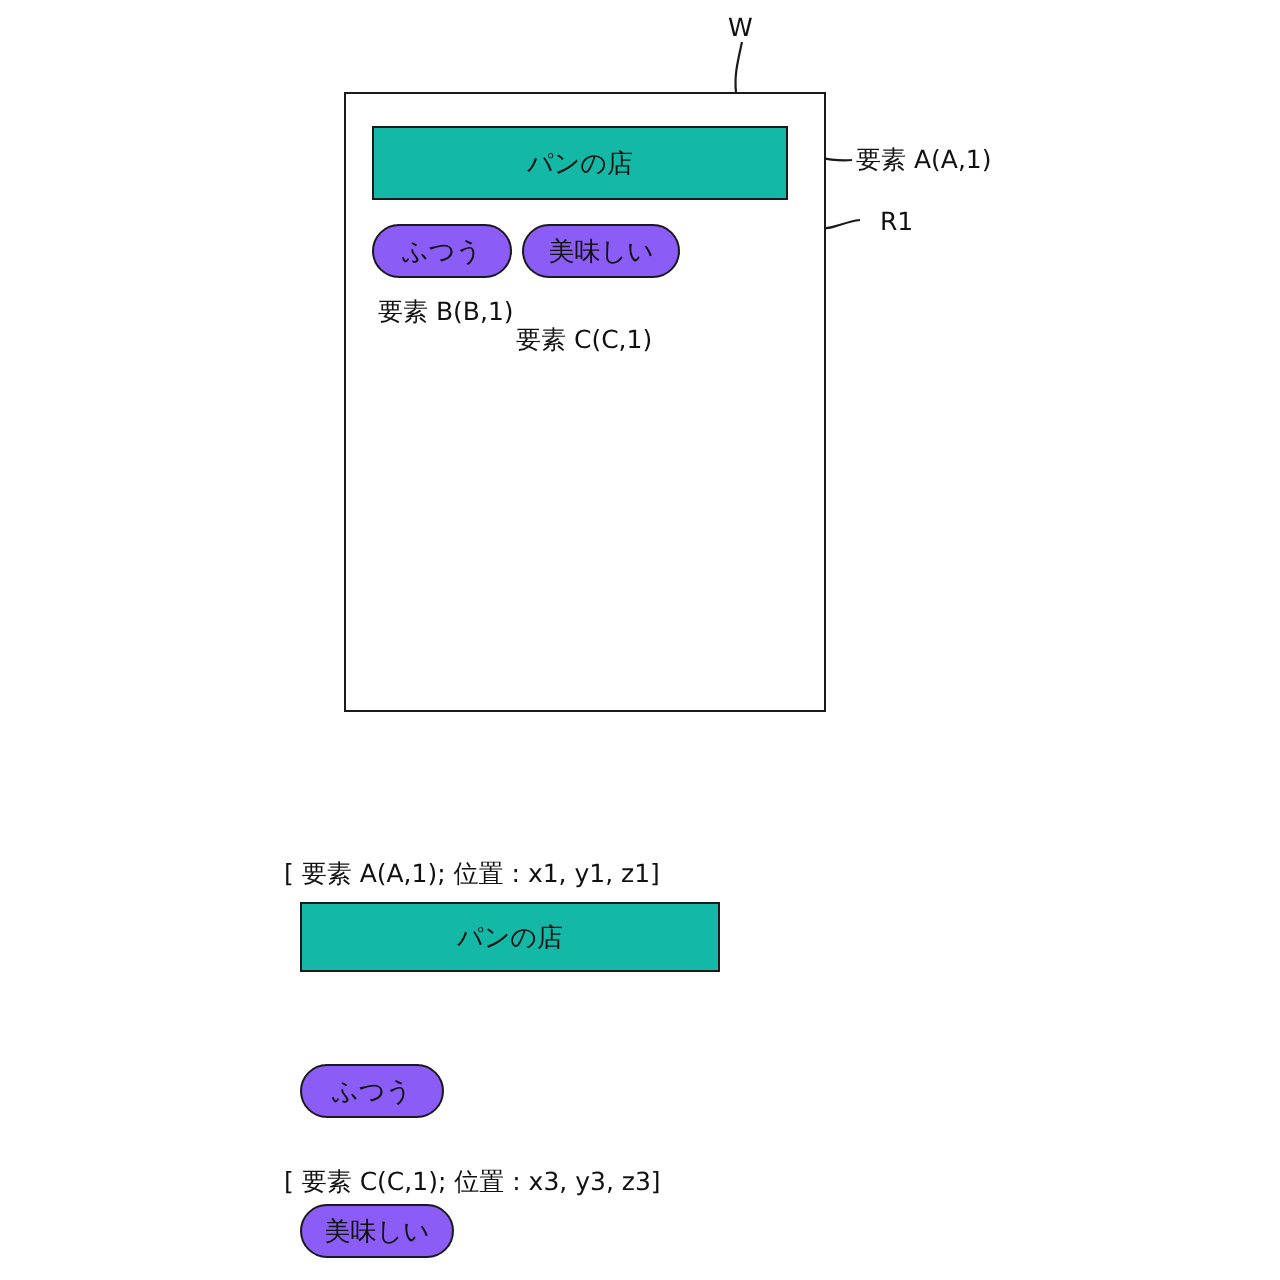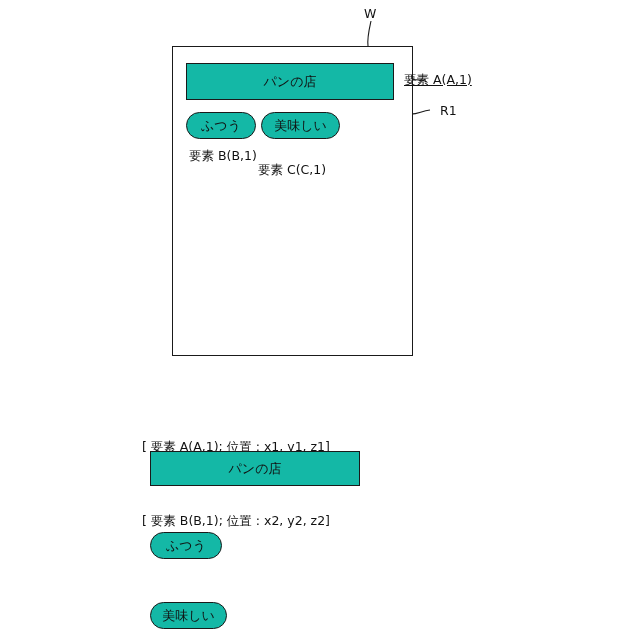--- a/index.html
+++ b/index.html
@@ -36,21 +36,21 @@
     border: 1.4px solid #1a1a1a;
     background: #14b8a6;
     display: flex;
     align-items: center;
     justify-content: center;
     font-size: 13px;
     box-sizing: border-box;
   }
   .box-pill {
     border: 1.4px solid #1a1a1a;
-    background: #14b8a6;
+    background: #8b5cf6;
     border-radius: 15px;
     display: flex;
     align-items: center;
     justify-content: center;
     font-size: 13px;
     box-sizing: border-box;
   }
 </style>
 </head>
 <body>
@@ -81,35 +81,35 @@
   </div>
 
   <div class="abs box-pill" style="left:186px; top:112px; width:70px; height:27px;">
     <span>ふつう</span>
   </div>
 
   <div class="abs box-pill" style="left:261px; top:112px; width:79px; height:27px;">
     <span>美味しい</span>
   </div>
 
-  <div class="abs label" style="left:404px; top:73px;text-decoration:underline;">要素 A(A,1)</div>
+  <div class="abs label" style="left:428px; top:73px;">要素 A(A,1)</div>
 
   <div class="abs label" style="left:440px; top:104px;">R1</div>
 
   <div class="abs label" style="left:189px; top:149px;">要素 B(B,1)</div>
 
   <div class="abs label" style="left:258px; top:163px;">要素 C(C,1)</div>
 
-  <div class="abs label" style="left:142px; top:430px;margin-top:10px;">[ 要素 A(A,1); 位置 : x1, y1, z1]</div>
+  <div class="abs label" style="left:142px; top:430px;">[ 要素 A(A,1); 位置 : x1, y1, z1]</div>
   <div class="abs box-rect" style="left:150px; top:451px; width:210px; height:35px;">
     <span>パンの店</span>
   </div>
 
-  <div class="abs label" style="left:142px; top:514px;">[ 要素 B(B,1); 位置 : x2, y2, z2]</div>
   <div class="abs box-pill" style="left:150px; top:532px; width:72px; height:27px;">
     <span>ふつう</span>
   </div>
 
+  <div class="abs label" style="left:142px; top:584px;">[ 要素 C(C,1); 位置 : x3, y3, z3]</div>
   <div class="abs box-pill" style="left:150px; top:602px; width:77px; height:27px;">
     <span>美味しい</span>
   </div>
 
 </div>
 
 </body></html>

